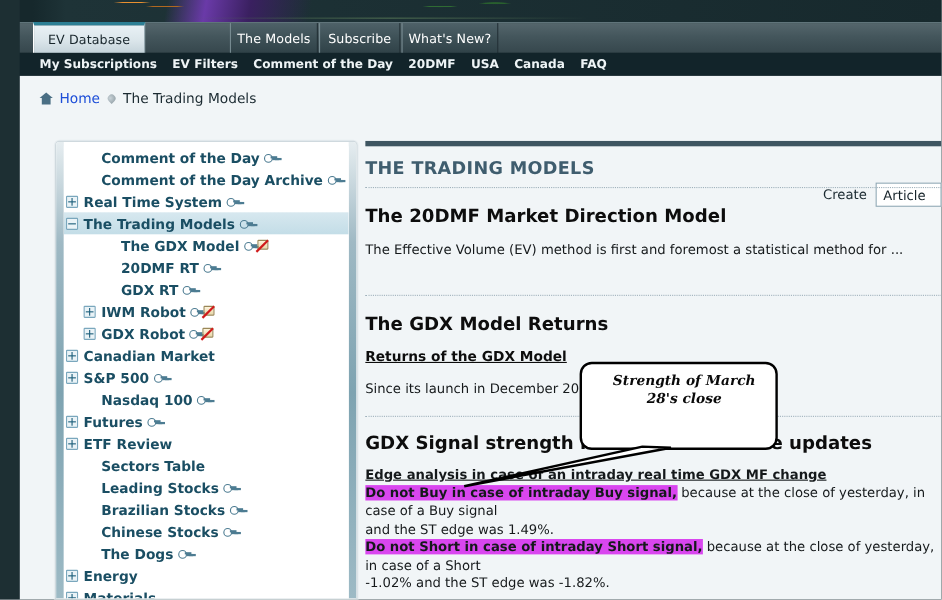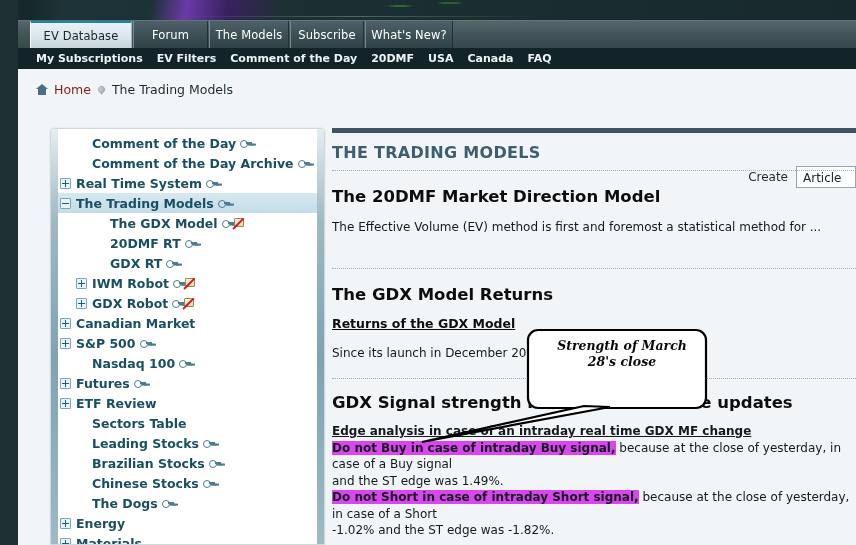--- a/index.html
+++ b/index.html
@@ -74,21 +74,21 @@
     position:absolute; left:18px; top:69px; width:838px; height:476px;
     background:#f1f5f7;
   }
 
   
   #breadcrumb {
     position:absolute; left:18px; top:10px; height:20px;
     display:flex; align-items:center; gap:6px;
     font-size:12.5px; color:#1b2a31;
   }
-  #breadcrumb .home-link { color:#7f1d1d; cursor:pointer; }
+  #breadcrumb .home-link { color:#1d4ed8; cursor:pointer; }
   .home-icon { display:inline-block; width:12px; height:11px; position:relative; }
   .home-icon:before {
     content:""; position:absolute; left:0; top:0; width:0; height:0;
     border-left:6px solid transparent; border-right:6px solid transparent;
     border-bottom:5px solid #4a6f84;
   }
   .home-icon:after {
     content:""; position:absolute; left:2px; top:5px; width:8px; height:6px;
     background:#4a6f84;
   }
@@ -225,21 +225,20 @@
 
 <div id="banner">
   <div class="green-wisp"></div>
   <div class="thin-line"></div>
 </div>
 
 <div id="left-rail"></div>
 
 <div id="tabbar">
     <div class="tab active" style="left: 12px; width: 102px; top: -1px;">EV Database</div>
-    <div class="tab" style="left: 115px; width: 75px;">Forum</div>
     <div class="tab" style="left: 191px; width: 80px;">The Models</div>
     <div class="tab" style="left: 272px; width: 74px;">Subscribe</div>
     <div class="tab" style="left: 347px; width: 88px;">What's New?</div>
   </div>
 
 <div id="subnav">
     <a>My Subscriptions</a>
     <a>EV Filters</a>
     <a>Comment of the Day</a>
     <a>20DMF</a>

